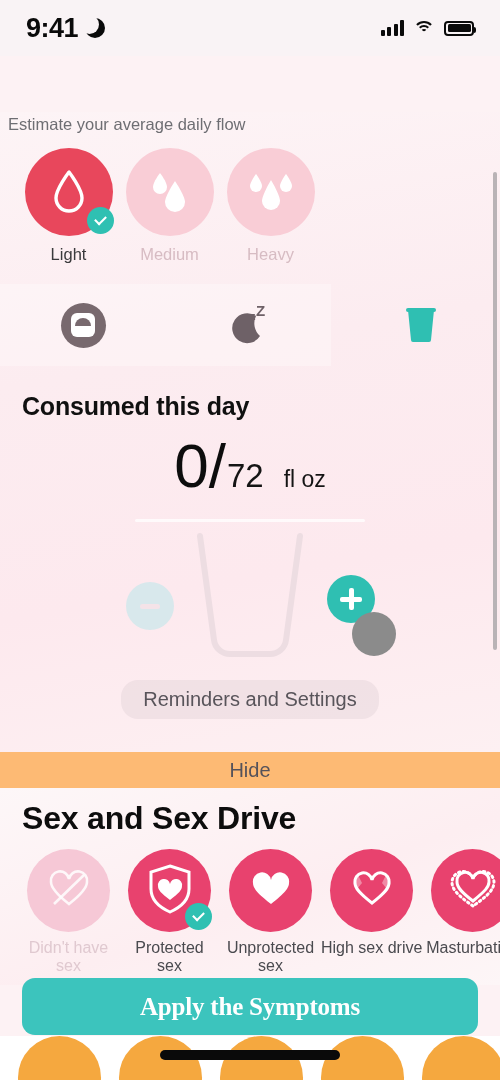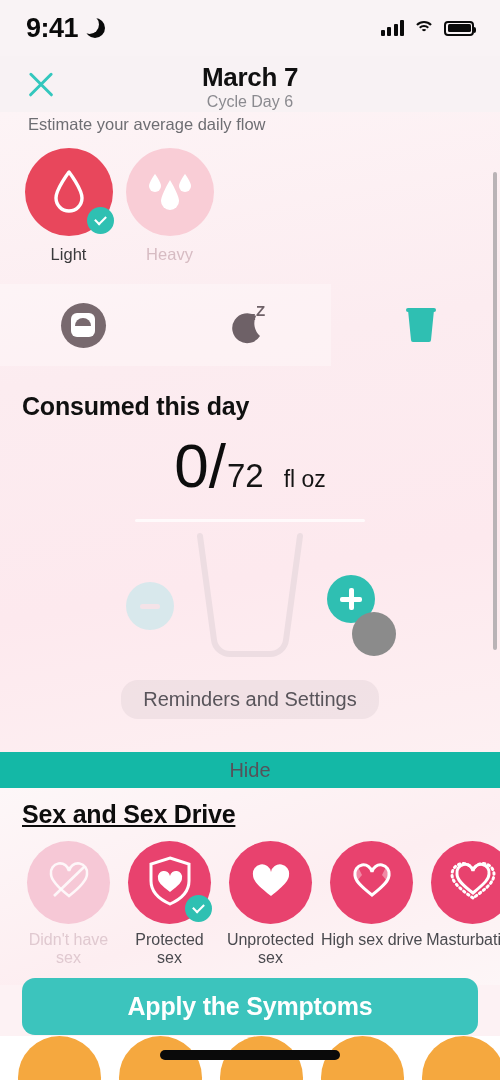--- a/index.html
+++ b/index.html
@@ -62,21 +62,21 @@
   .nav-title { font-size:26px; font-weight:700; color:#101010; letter-spacing:-0.3px; }
   .nav-sub { font-size:16px; color:#8a8a8f; margin-top:2px; }
 
   
   .content {
     position:absolute; top:112px; left:0; width:500px; height:640px;
     background:linear-gradient(170deg,#fdf4f6 0%,#fcecf0 38%,#fde9ee 70%,#fdf0f2 100%);
     overflow:hidden;
   }
   .flow-caption {
-    font-size:16.5px; color:#6e6e73; padding:3px 0 0 28px;
+    font-size:16.5px; color:#6e6e73; padding:3px 0 0 8px;
   }
   .flow-row { display:flex; padding:14px 0 0 18px; gap:0; }
   .flow-item { width:101px; text-align:center; cursor:pointer; }
   .flow-circ {
     width:88px; height:88px; border-radius:50%; margin:0 auto; position:relative;
     display:flex; align-items:center; justify-content:center;
   }
   .flow-circ.sel { background:#e8475c; }
   .flow-circ.dim { background:#f9cdd6; }
   .drop { position:relative; }
@@ -140,45 +140,45 @@
 
   .rem-btn {
     display:block; margin:10px auto 0; background:rgba(140,130,135,0.10);
     border:none; border-radius:17px; padding:8px 22px;
     font-family:inherit; font-size:20px; color:#58545a; cursor:pointer;
   }
 
   
   .hidebar {
     position:absolute; top:752px; left:0; width:500px; height:36px;
-    background:#14b8a6; display:flex; align-items:center; justify-content:center;
+    background:#fdba74; display:flex; align-items:center; justify-content:center;
   }
   .hidebar span { font-size:20px; color:#55525a; }
 
   
   .sexsec {
     position:absolute; top:788px; left:0; width:500px; height:197px;
     background:linear-gradient(160deg,#fdf7f8 0%,#fdeef1 55%,#fdf6f7 100%);
     overflow:hidden;
   }
-  .sex-h { font-size:25px; font-weight:700; color:#0d0d0d; padding:12px 0 0 22px; letter-spacing:-0.2px;text-decoration:underline; }
+  .sex-h { font-size:32px; font-weight:700; color:#0d0d0d; padding:12px 0 0 22px; letter-spacing:-0.2px; }
   .sex-row { display:flex; padding:12px 0 0 18px; gap:0; }
   .sex-item { width:101px; flex:0 0 101px; text-align:center; cursor:pointer; }
   .sex-circ { width:83px; height:83px; border-radius:50%; margin:0 auto; position:relative;
     display:flex; align-items:center; justify-content:center; }
   .sex-circ.on  { background:#e8426e; }
   .sex-circ.off { background:#f6c8d6; }
   .sex-label { margin-top:7px; font-size:16px; line-height:1.15; color:#4a4a4f; white-space:nowrap; }
   .sex-label.off { color:#e0c9d0; }
 
   
   .applybtn {
     position:absolute; left:22px; top:978px; width:456px; height:57px;
     background:#3cc4bd; border:none; border-radius:13px;
-    font-family:Liberation Sans, sans-serif; font-size:25px; font-weight:700; color:#fff; cursor:pointer;
+    font-family:Liberation Serif, serif; font-size:25px; font-weight:700; color:#fff; cursor:pointer;
     letter-spacing:-0.2px;
   }
 
   
   .bottompeek { position:absolute; top:1036px; left:0; width:500px; height:44px; background:#fff; overflow:hidden; }
   .peek-row { display:flex; padding-left:18px; gap:18px; }
   .peek-circ { width:83px; height:83px; border-radius:50%; background:#f5a83f; flex:0 0 83px; }
   .home-ind { position:absolute; left:160px; top:1050px; width:180px; height:10px;
     background:#0a0a0a; border-radius:6px; z-index:60; }
 
@@ -207,49 +207,50 @@
         <span class="w1"></span>
           <span class="w2"></span>
           <span class="w3"></span>
       </span>
       <span class="batt">
           <i></i>
         </span>
     </div>
   </div>
 
-  <div class="navbar">
-    <div class="close-x">
-        <span></span>
-        <span></span>
-      </div>
-    <div class="nav-center">
-      <div class="nav-title">March 7</div>
-      <div class="nav-sub">Cycle Day 6</div>
-    </div>
-  </div>
 
   <div class="content">
 
     <div class="flow-caption">Estimate your average daily flow</div>
 
     <div class="flow-row">
 
       <div class="flow-item">
         <div class="flow-circ sel">
           <span class="drop">
             <svg width="34" height="46" viewBox="0 0 34 46">
               <path d="M17 3 C17 3 4 20 4 29 a13 13 0 0 0 26 0 C30 20 17 3 17 3 z" fill="none" stroke="#fff" stroke-width="3.4" stroke-linejoin="round"></path>
             </svg>
           </span>
           <span class="check-badge"></span>
         </div>
         <div class="flow-label on">Light</div>
       </div>
 
+      <div class="flow-item">
+        <div class="flow-circ dim">
+          <span>
+            <svg width="50" height="46" viewBox="0 0 50 46">
+              <path d="M15 6 C15 6 8 15 8 20 a7 7 0 0 0 14 0 C22 15 15 6 15 6 z" fill="#fff"></path>
+              <path d="M30 14 C30 14 20 29 20 35 a10 10 0 0 0 20 0 C40 29 30 14 30 14 z" fill="#fff"></path>
+            </svg>
+          </span>
+        </div>
+        <div class="flow-label off">Medium</div>
+      </div>
 
       <div class="flow-item">
         <div class="flow-circ dim">
           <span>
             <svg width="56" height="46" viewBox="0 0 56 46">
               <path d="M13 7 C13 7 7 15 7 19 a6 6 0 0 0 12 0 C19 15 13 7 13 7 z" fill="#fff"></path>
               <path d="M43 7 C43 7 37 15 37 19 a6 6 0 0 0 12 0 C49 15 43 7 43 7 z" fill="#fff"></path>
               <path d="M28 13 C28 13 19 28 19 34 a9 9 0 0 0 18 0 C37 28 28 13 28 13 z" fill="#fff"></path>
             </svg>
           </span>

